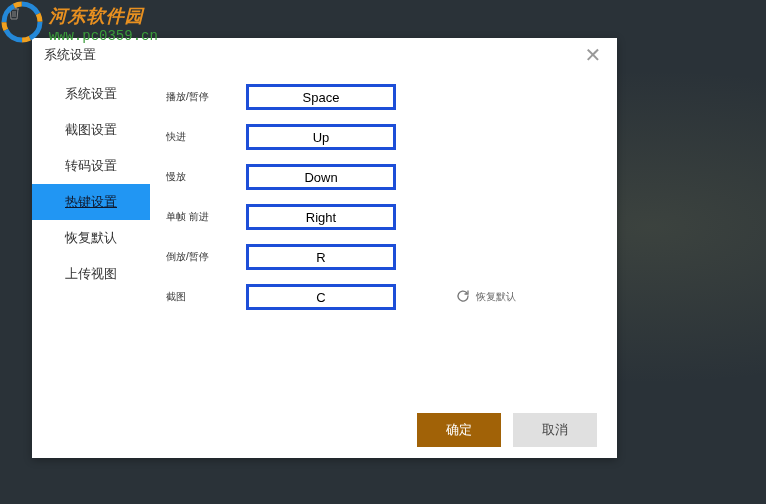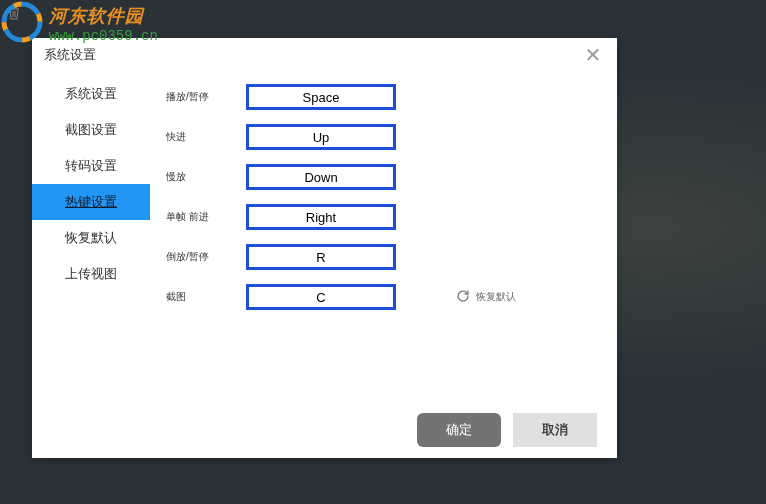--- a/index.html
+++ b/index.html
@@ -153,28 +153,26 @@
     }
     .btn {
       width: 84px;
       height: 34px;
       border: none;
       font-size: 13px;
       font-family: inherit;
       cursor: pointer;
     }
     .btn-primary {
-      background: #737373;
+      background: #a16207;
       color: #fff;
-      border-radius: 6px;
     }
     .btn-default {
       background: #e0e0e0;
       color: #444;
-      font-weight: bold;
     }
   </style>
 </head>
 <body>
 
 <div class="dark-bg"></div>
 
 <div class="topbar-icon">
   <svg width="12" height="14" viewBox="0 0 12 14">
       <path d="M1 3h10M4 3V1h4v2M2 3l1 10h6l1-10M5 5v6M7 5v6" stroke="#888" stroke-width="1" fill="none"></path>

